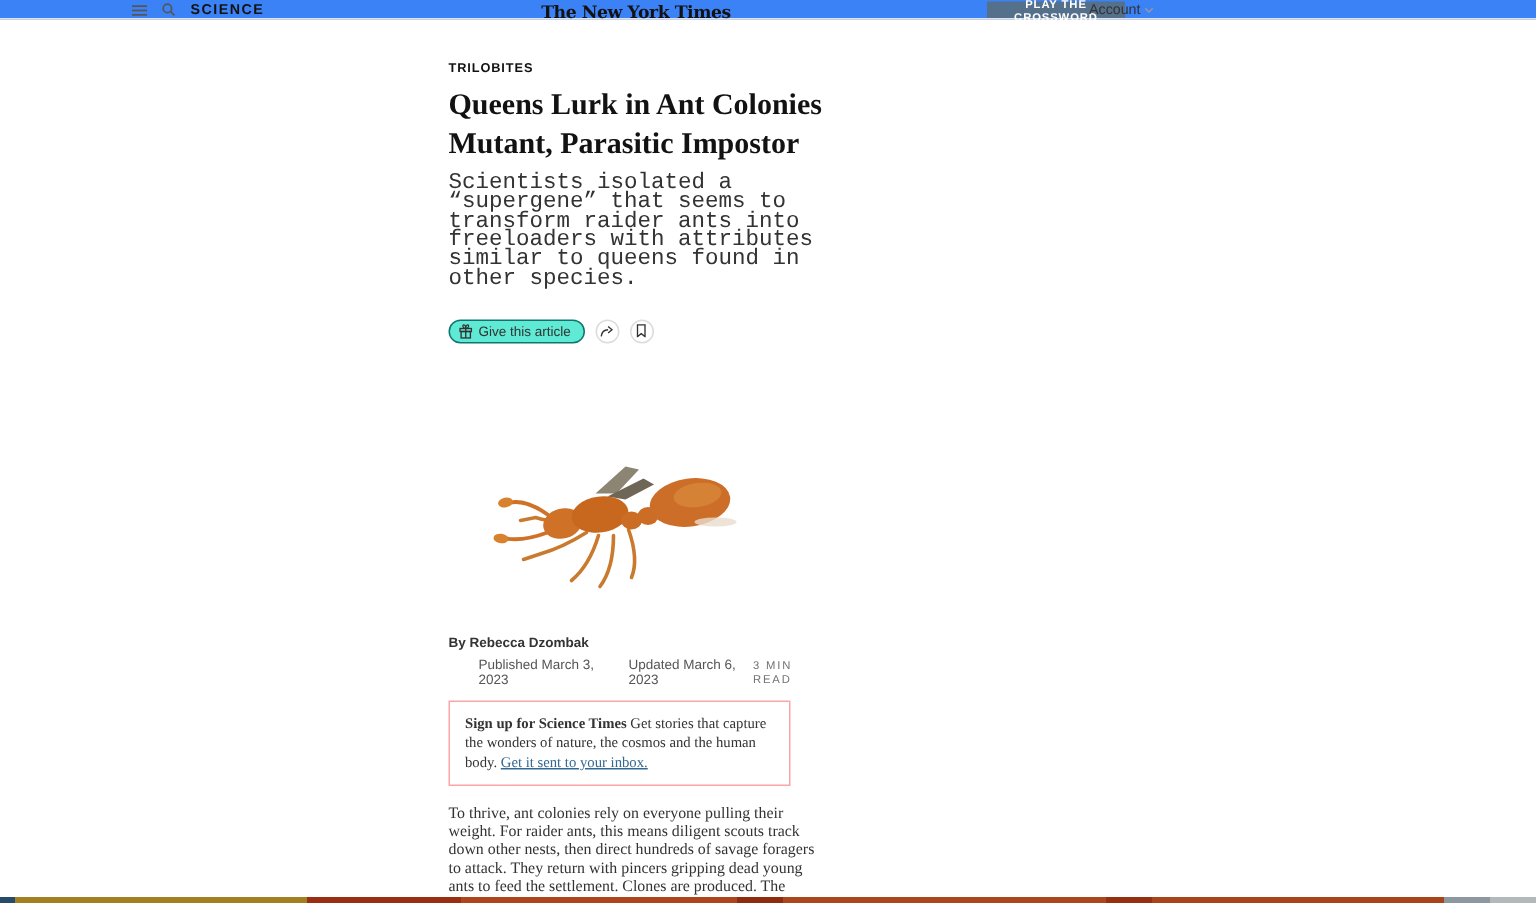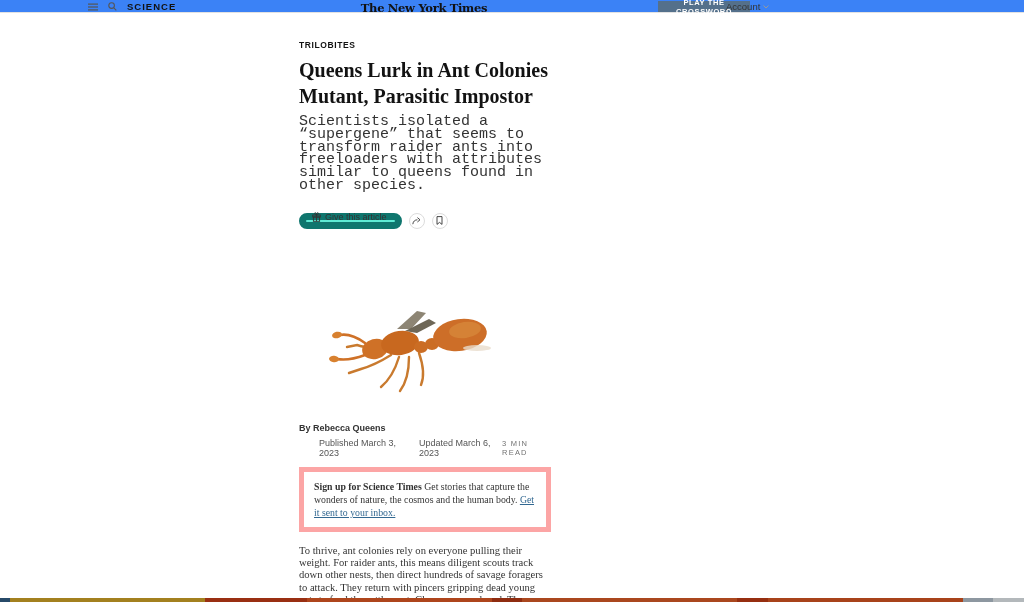--- a/index.html
+++ b/index.html
@@ -23,37 +23,37 @@
 
   
   .article { width:252px; margin-left:299px; }
   .kicker { margin-top:27px; font-size:8.5px; font-weight:bold; letter-spacing:0.6px; color:#121212; }
   .headline { margin-top:7px; font-family:"Liberation Serif", serif; font-weight:700;
     font-size:20px; line-height:26px; color:#121212; }
   .summary { margin-top:7px; font-family:Liberation Mono, monospace; font-size:15px;
     line-height:12.8px; color:#333; width:252px; }
 
   .share-row { margin-top:20px; display:flex; align-items:center; gap:7px; height:16px; }
-  .give-pill { display:flex; align-items:flex-end; gap:4px; border:7px solid #0f766e; border-radius:9px;
+  .give-pill { display:flex; align-items:center; gap:4px; border:1px solid #0f766e; border-radius:9px;
     height:16px; padding:0 8px 0 6px; font-size:9px; color:#333; background:#5eead4; cursor:pointer;
     font-family:"Liberation Sans", sans-serif; }
   .round-btn { width:16px; height:16px; border:1px solid #dcdcdc; border-radius:50%; background:#fff;
     display:flex; align-items:center; justify-content:center; cursor:pointer; padding:0; }
 
   .figure { margin-top:6px; width:252px; height:172px; position:relative; background:#fff; }
   .caption { margin-top:2px; font-family:"Liberation Serif", serif; font-size:8.5px;
     line-height:9.4px; color:#666; width:252px; }
   .caption .credit { color:#888; }
 
   .byline { margin-top:16px; font-size:9px; font-weight:bold; color:#333; }
   .dates-row { margin-top:5px; display:flex; align-items:baseline; justify-content:space-between; width:252px; }
   .dates { font-size:9px; color:#555; display:flex; gap:12px;margin-left:20px; }
   .read-time { font-size:7.5px; letter-spacing:1.2px; color:#727272; }
 
-  .newsletter { margin-top:9px; border:5px solid #fca5a5; width:252px; padding:8px 10px;
+  .newsletter { margin-top:9px; border:1px solid #fca5a5; width:228px; padding:8px 10px;
     font-family:"Liberation Serif", serif; font-size:9.8px; line-height:13px; color:#333; }
   .newsletter b { font-weight:bold; }
   .newsletter a { color:#326891; text-decoration:underline; cursor:pointer; }
 
   .body-text { margin-top:13px; width:252px; font-family:"Liberation Serif", serif;
     font-size:10.6px; line-height:12.3px; color:#333; }
 
   
   .bottom-strip { position:fixed; left:0; bottom:0; width:1024px; height:4px;
     background:linear-gradient(to right,
@@ -159,21 +159,21 @@
       <ellipse cx="122" cy="112" rx="7" ry="6" fill="#cb6d24"></ellipse>
       <ellipse cx="133" cy="109" rx="7" ry="6" fill="#cb6d24"></ellipse>
       <ellipse cx="161" cy="100" rx="27" ry="16" fill="#cd6e28" transform="rotate(-8 161 100)"></ellipse>
       <ellipse cx="166" cy="95" rx="16" ry="8" fill="#d98a3c" opacity="0.7" transform="rotate(-8 166 95)"></ellipse>
 
       <ellipse cx="178" cy="113" rx="14" ry="3" fill="#e9dccc" opacity="0.8"></ellipse>
     </svg>
   </figure>
 
 
-  <div class="byline">By Rebecca Queens</div>
+  <div class="byline">By Rebecca Dzombak</div>
 
   <div class="dates-row">
     <div class="dates">
       <span>Published March 3, 2023</span>
       <span>Updated March 6, 2023</span>
     </div>
     <span class="read-time">3 MIN READ</span>
   </div>
 
   <div class="newsletter">

